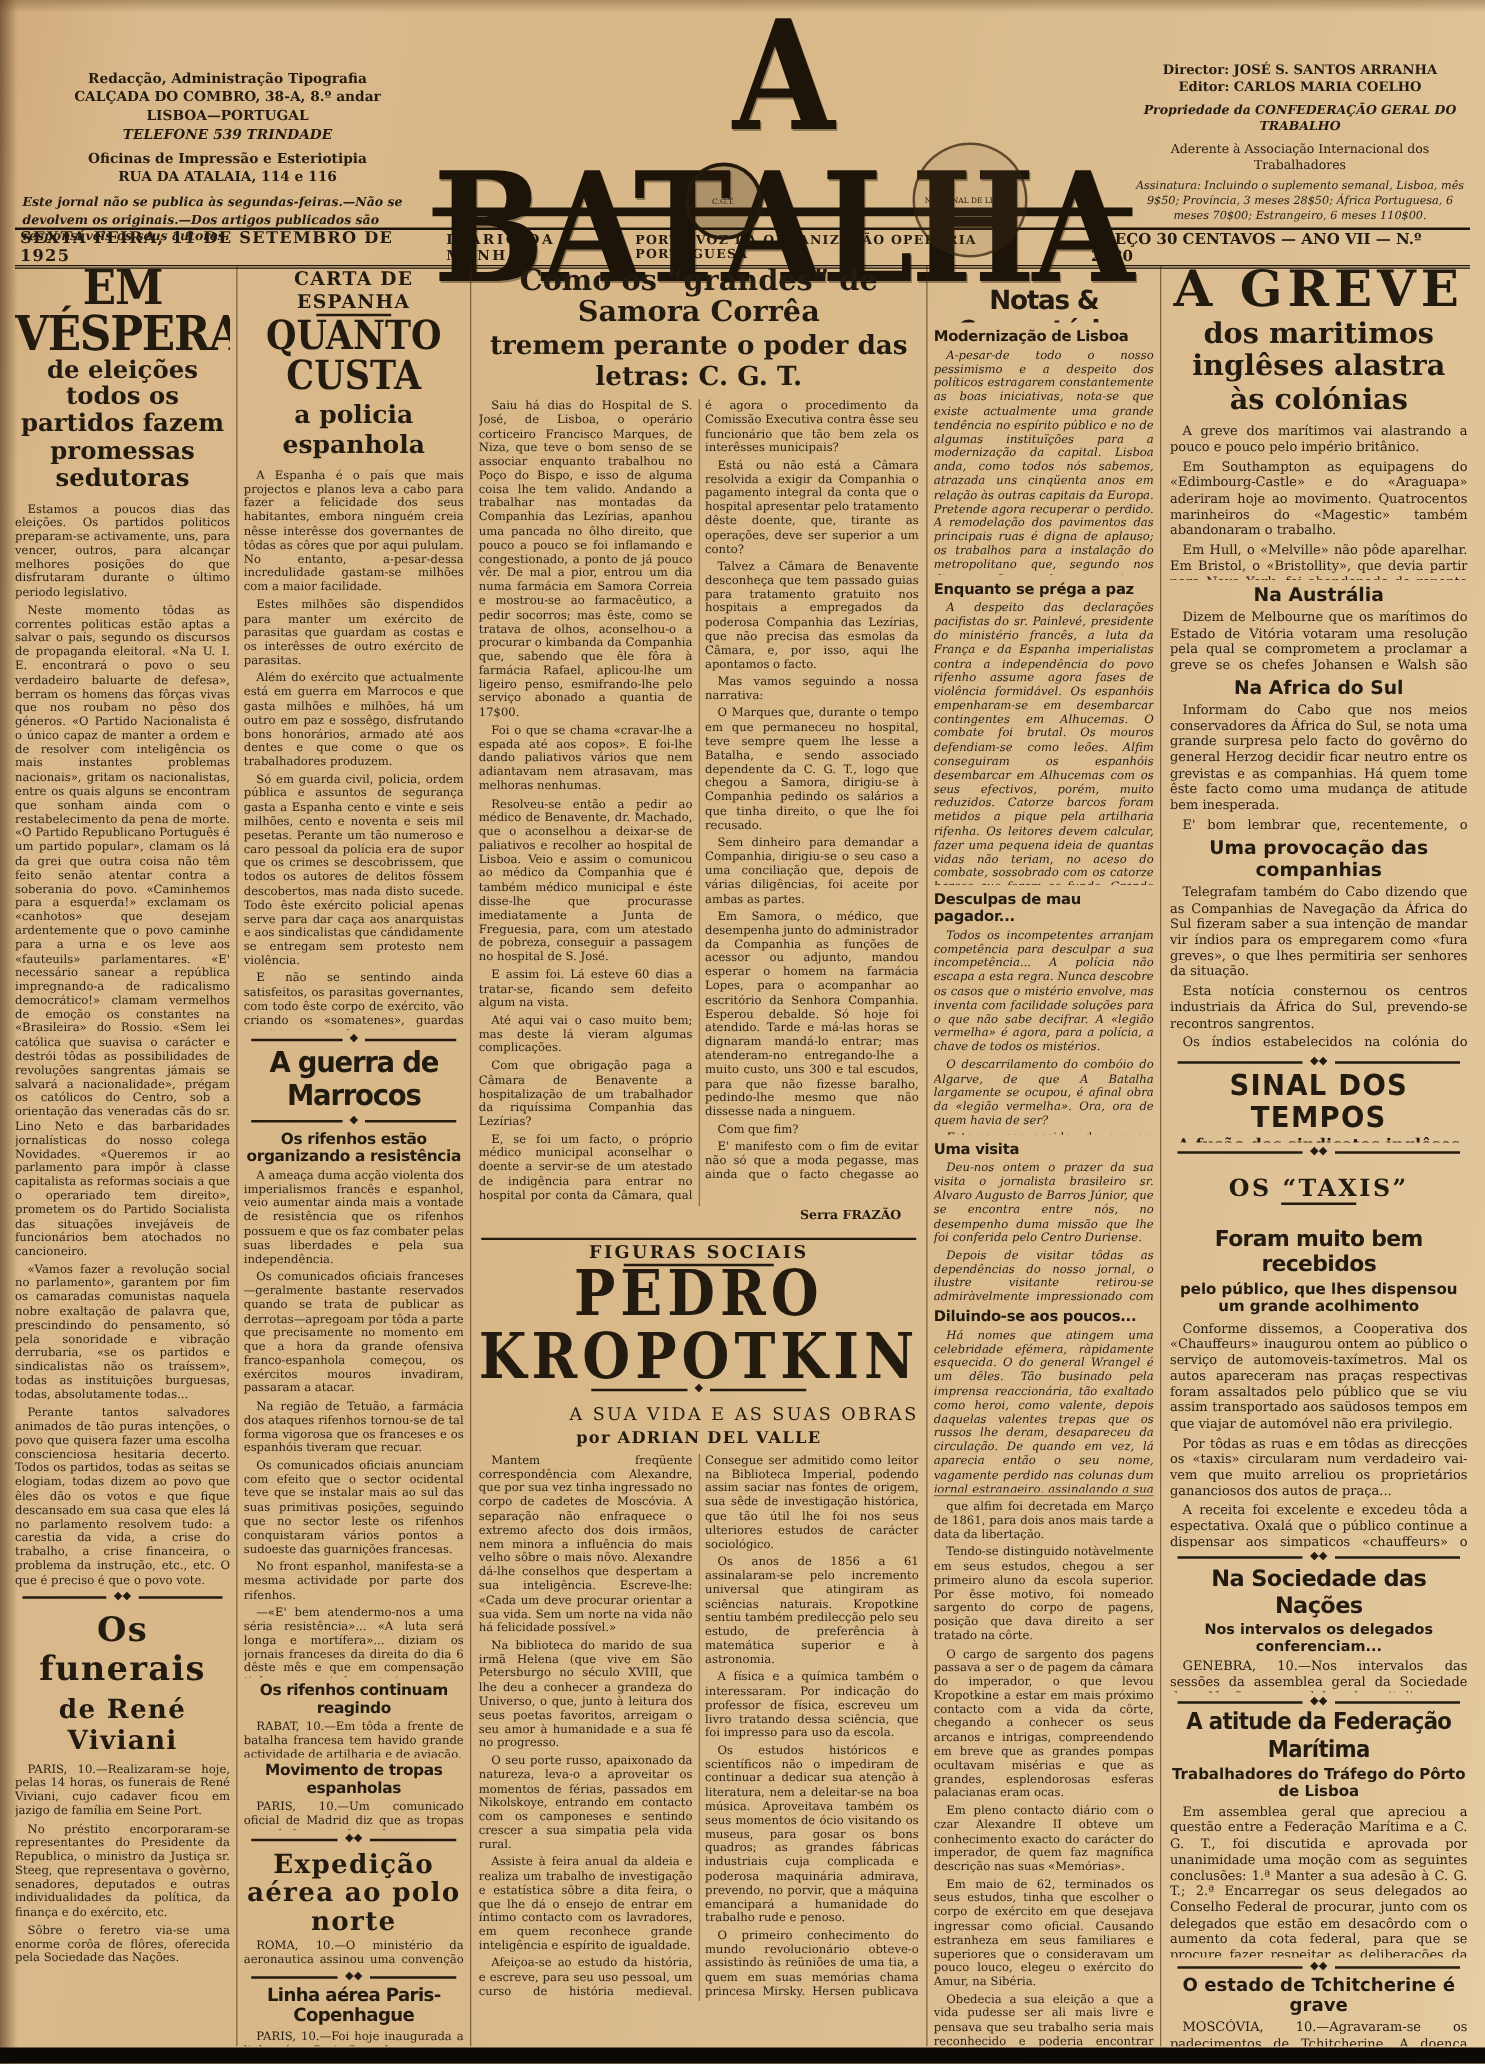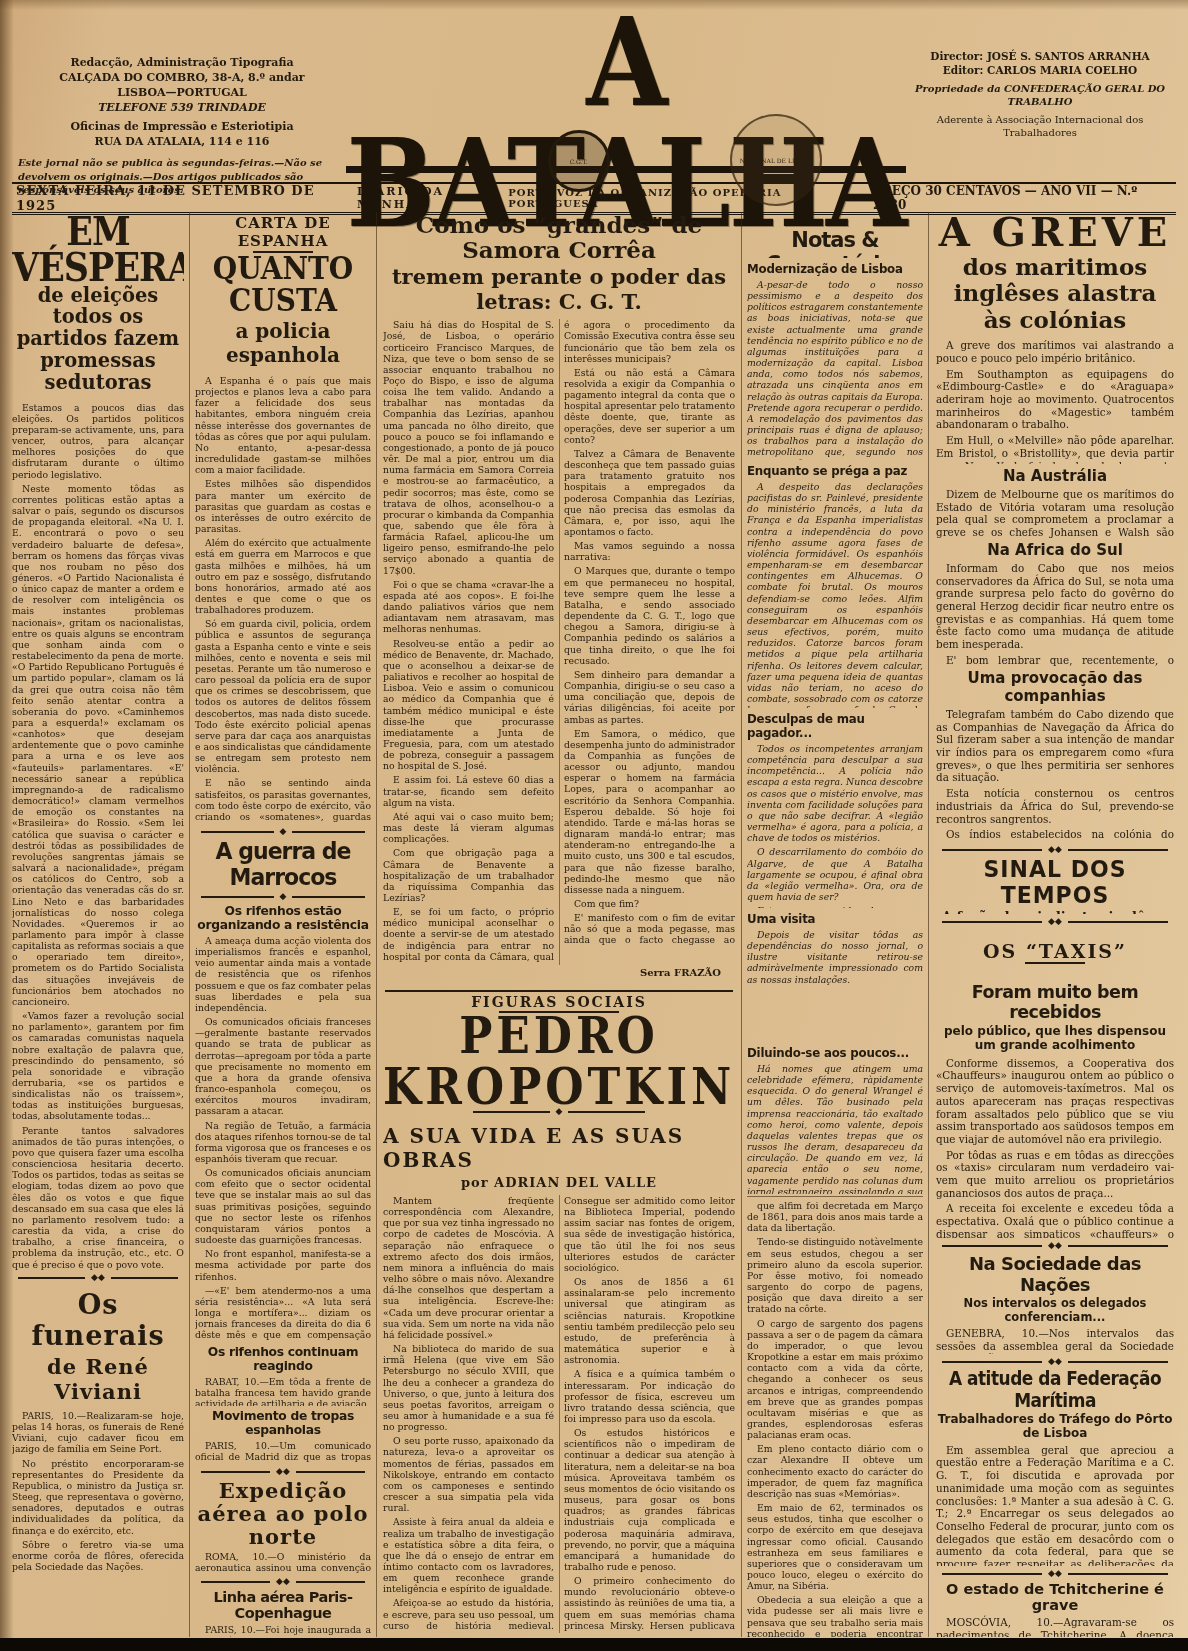--- a/index.html
+++ b/index.html
@@ -78,21 +78,21 @@
   .h-socied{font-family:"DejaVu Sans",sans-serif;font-size:18px;font-weight:bold;text-align:center;letter-spacing:-0.5px;margin:1px 0 0;}
   .h-socied-sub{font-family:"DejaVu Sans",sans-serif;font-size:11.5px;font-weight:bold;text-align:center;margin:1px 0 3px;}
   .h-fed{font-family:"DejaVu Sans",sans-serif;font-size:17px;font-weight:bold;text-align:center;letter-spacing:-0.5px;margin:2px 0 0;transform:scaleY(1.1);}
   .h-fed-sub{font-family:"DejaVu Sans",sans-serif;font-size:12px;font-weight:bold;text-align:center;line-height:1.2;margin:3px 0 3px;}
   .h-tchit{font-family:"DejaVu Sans",sans-serif;font-size:14.5px;font-weight:bold;text-align:center;margin:2px 0 3px;}
   .h-fun{font-size:27px;font-weight:bold;text-align:center;letter-spacing:1px;margin:4px 0 0;}
   .h-fun2{font-size:21px;font-weight:bold;text-align:center;margin:3px 0 6px;letter-spacing:1px;}
   .h-fig{font-size:14px;font-weight:bold;text-align:center;letter-spacing:2px;margin:2px 0 0;}
   .h-fig-line{width:120px;border-bottom:2px solid #241b10;margin:1px auto 4px;}
   .h-krop{font-size:44px;font-weight:bold;text-align:center;letter-spacing:4px;line-height:1;margin:2px 0 2px;transform:scaleY(1.15);}
-  .h-krop-sub{font-size:20px;font-weight:bold;text-align:left;letter-spacing:2px;margin:8px 0 0;}
+  .h-krop-sub{font-size:14px;font-weight:normal;text-align:right;letter-spacing:2px;margin:8px 0 0;}
   .h-krop-by{font-size:13px;font-weight:bold;text-align:center;letter-spacing:1px;margin:3px 0 5px;}
   .h-exp{font-size:21px;font-weight:bold;text-align:center;line-height:1.1;letter-spacing:1px;margin:2px 0 3px;}
   .h-linha{font-family:"DejaVu Sans",sans-serif;font-size:14.5px;font-weight:bold;text-align:center;margin:2px 0 3px;letter-spacing:-0.5px;}
 
   .divider{display:flex;align-items:center;margin:3px 6px;color:#241b10;}
   .divider::before,.divider::after{content:"";flex:1;border-top:2px solid #241b10;}
   .divider span{padding:0 6px;font-size:9px;line-height:1;}
   .twocol{column-count:2;column-gap:10px;column-rule:1px solid rgba(60,38,15,.55);height:100%;}
 </style>
 </head>
@@ -113,20 +113,21 @@
     <div class="mh-title-wrap">
       <span class="mh-title">A BATALHA</span>
       <span class="seal s1">C.G.T.</span>
       <span class="seal s2">NACIONAL DE LISBOA</span>
     </div>
     <div class="mh-right">
       <div class="dir">Director: JOSÉ S. SANTOS ARRANHA</div>
       <div class="dir">Editor: CARLOS MARIA COELHO</div>
       <div class="prop">Propriedade da CONFEDERAÇÃO GERAL DO TRABALHO</div>
       <div class="adh">Aderente à Associação Internacional dos Trabalhadores</div>
+      <div class="subs">Assinatura: Incluindo o suplemento semanal, Lisboa, mês 9$50; Província, 3 meses 28$50; África Portuguesa, 6 meses 70$00; Estrangeiro, 6 meses 110$00.</div>
     </div>
   </header>
 
   <div class="dateline">
     <span class="dt">SEXTA FEIRA, 11 DE SETEMBRO DE 1925</span>
     <span class="di">DIÁRIO DA MANHÃ</span>
     <span class="mo">PORTA-VOZ DA ORGANIZAÇÃO OPERÁRIA PORTUGUESA</span>
     <span class="pr">PREÇO 30 CENTAVOS — ANO VII — N.º 2080</span>
   </div>
 
@@ -296,20 +297,21 @@
         <h2 class="h-nsec">Desculpas de mau pagador...</h2>
         <div class="txt ital">
             <p>Todos os incompetentes arranjam competência para desculpar a sua incompetência... A polícia não escapa a esta regra. Nunca descobre os casos que o mistério envolve, mas inventa com facilidade soluções para o que não sabe decifrar. A «legião vermelha» é agora, para a polícia, a chave de todos os mistérios.</p>
             <p>O descarrilamento do combóio do Algarve, de que A Batalha largamente se ocupou, é afinal obra da «legião vermelha». Ora, ora de quem havia de ser?</p>
             <p>Estamos convencidos de que em breve todos esses assaltos escandalosos aos cofres públicos que a polícia nunca descobre e que a imprensa moralizadora ràpidamente cala, são obra da «legião vermelha»...</p>
           </div>
       </article>
       <article class="sec" style="height:134px">
         <h2 class="h-nsec">Uma visita</h2>
         <div class="txt ital">
+            <p>Deu-nos ontem o prazer da sua visita o jornalista brasileiro sr. Alvaro Augusto de Barros Júnior, que se encontra entre nós, no desempenho duma missão que lhe foi conferida pelo Centro Duriense.</p>
             <p>Depois de visitar tôdas as dependências do nosso jornal, o ilustre visitante retirou-se admiràvelmente impressionado com as nossas instalações.</p>
           </div>
       </article>
       <article class="sec" style="height:152px">
         <h2 class="h-nsec">Diluindo-se aos poucos...</h2>
         <div class="txt ital">
             <p>Há nomes que atingem uma celebridade efémera, ràpidamente esquecida. O do general Wrangel é um dêles. Tão businado pela imprensa reaccionária, tão exaltado como heroi, como valente, depois daquelas valentes trepas que os russos lhe deram, desapareceu da circulação. De quando em vez, lá aparecia então o seu nome, vagamente perdido nas colunas dum jornal estrangeiro, assinalando a sua passagem, com o seu Estado-Maior de opereta, por qualquer cidade da Europa.</p>
           </div>
       </article>
       <article class="sec">

